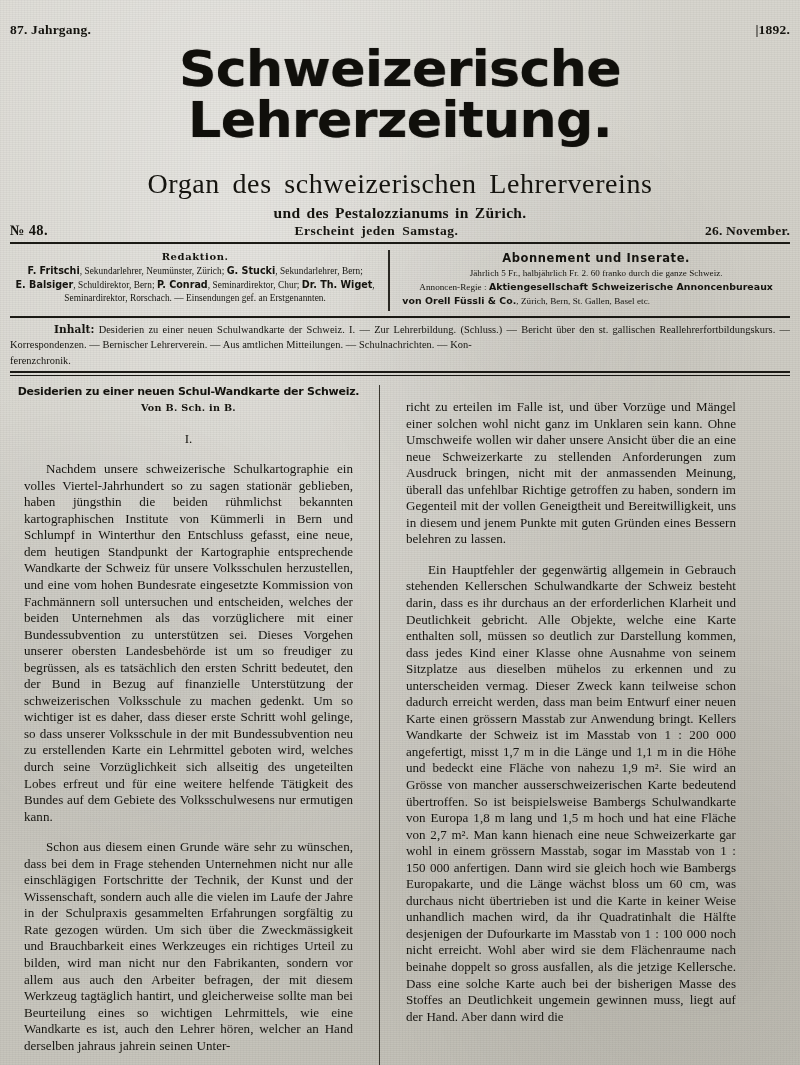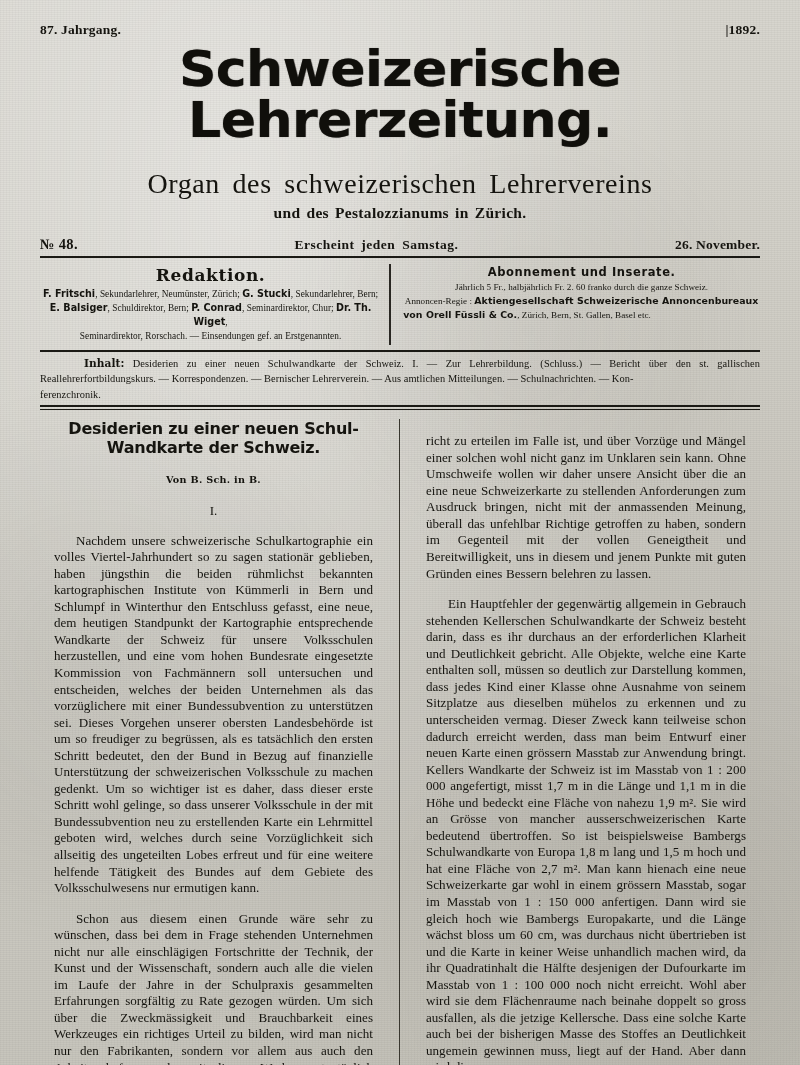--- a/index.html
+++ b/index.html
@@ -10,21 +10,21 @@
     overflow:hidden;
   }
   .page{
     position:relative;
     width:800px;height:1065px;
     background:
       radial-gradient(ellipse at 30% 18%, rgba(255,255,255,0.40), rgba(255,255,255,0) 58%),
       radial-gradient(ellipse at 78% 72%, rgba(150,145,135,0.20), rgba(255,255,255,0) 62%),
       linear-gradient(176deg,#d8d6cf 0%,#d2d0c8 38%,#cbc9c1 72%,#c6c4bb 100%);
     box-sizing:border-box;
-    padding:0 40px;
+    padding:0 10px;
     color:#15140f;
   }
   
   .page::before{
     content:"";position:absolute;inset:0;pointer-events:none;z-index:3;
     background-image:
       repeating-linear-gradient(0deg, rgba(0,0,0,0.030) 0 1px, rgba(255,255,255,0.022) 1px 2px),
       repeating-linear-gradient(90deg, rgba(0,0,0,0.022) 0 1px, rgba(255,255,255,0.018) 1px 3px),
       radial-gradient(circle at 12% 62%, rgba(90,86,78,0.10), rgba(0,0,0,0) 30%),
       radial-gradient(circle at 66% 31%, rgba(90,86,78,0.07), rgba(0,0,0,0) 26%),
@@ -57,37 +57,37 @@
     color:#15140f;
   }
   .subtitle2{
     text-align:center;margin-top:4px;
     font-size:15.5px;font-weight:bold;letter-spacing:.3px;word-spacing:2px;
   }
 
   
   .issuerow{
     display:flex;align-items:flex-end;justify-content:space-between;
-    margin-top:14px;font-weight:bold;font-size:14.5px;
+    font-weight:bold;font-size:14.5px;
   }
   .issuerow .num{letter-spacing:.3px;}
   .issuerow .mid{font-size:13.5px;letter-spacing:.5px;word-spacing:3px;}
   .issuerow .date{font-size:13.5px;letter-spacing:.2px;}
 
   .rule-thick{border-top:2.2px solid #1b1a15;margin-top:3px;}
   .rule-dbl{border-top:2.4px solid #1b1a15;border-bottom:1px solid #1b1a15;height:2px;}
 
   
   .infoband{display:flex;margin-top:4px;}
   .infoband .col{box-sizing:border-box;}
   .infoband .left{width:48.5%;padding:3px 8px 4px 0;}
   .infoband .divider{width:0;border-left:1px solid #2a2823;border-right:1px solid #2a2823;margin:2px 6px 2px 0;}
   .infoband .right{flex:1;padding:3px 0 4px 6px;}
   .band-title{
-    text-align:center;font-weight:bold;font-size:17px;letter-spacing:.6px;
+    text-align:center;font-weight:bold;font-size:10px;letter-spacing:.6px;
     margin-bottom:2px;font-family:"DejaVu Serif",serif;
   }
   .band-title.sans{font-family:"DejaVu Sans",sans-serif;font-size:11.5px;}
   .red-line{font-size:9.3px;line-height:1.42;text-align:center;letter-spacing:.05px;}
   .red-line b{font-family:"DejaVu Sans",sans-serif;font-size:9.6px;letter-spacing:0;}
   .abo-line{font-size:9.1px;line-height:1.45;text-align:center;letter-spacing:.05px;}
   .abo-line b{font-family:"DejaVu Sans",sans-serif;font-size:9.4px;}
   .abo-line.last{text-align:left;}
 
   
@@ -99,21 +99,21 @@
   .inhalt .ind{display:inline-block;width:44px;}
 
   
   .content{display:flex;margin-top:9px;}
   .col-l{width:357px;}
   .col-sep{width:0;border-left:1px solid #3a3830;margin:0 12px;}
   .col-r{width:358px;}
 
   .headline{
     text-align:center;font-family:"DejaVu Sans",sans-serif;font-weight:bold;
-    font-size:16px;letter-spacing:-0.25px;margin:0 0 16px 0;line-height:1.2;
+    font-size:11px;letter-spacing:-0.25px;margin:0 0 4px 0;line-height:1.2;
   }
   .byline{text-align:center;font-size:9.6px;font-weight:bold;letter-spacing:.3px;margin-bottom:18px;
           font-family:"DejaVu Serif",serif;}
   .sectnum{text-align:center;font-size:13px;margin:2px 0 4px 0;}
 
   p.body{
     margin:14px;font-size:13.05px;line-height:16.55px;
     text-align:justify;text-align-last:left;
     letter-spacing:.02px;word-spacing:.4px;
     -webkit-hyphens:none;hyphens:none;

